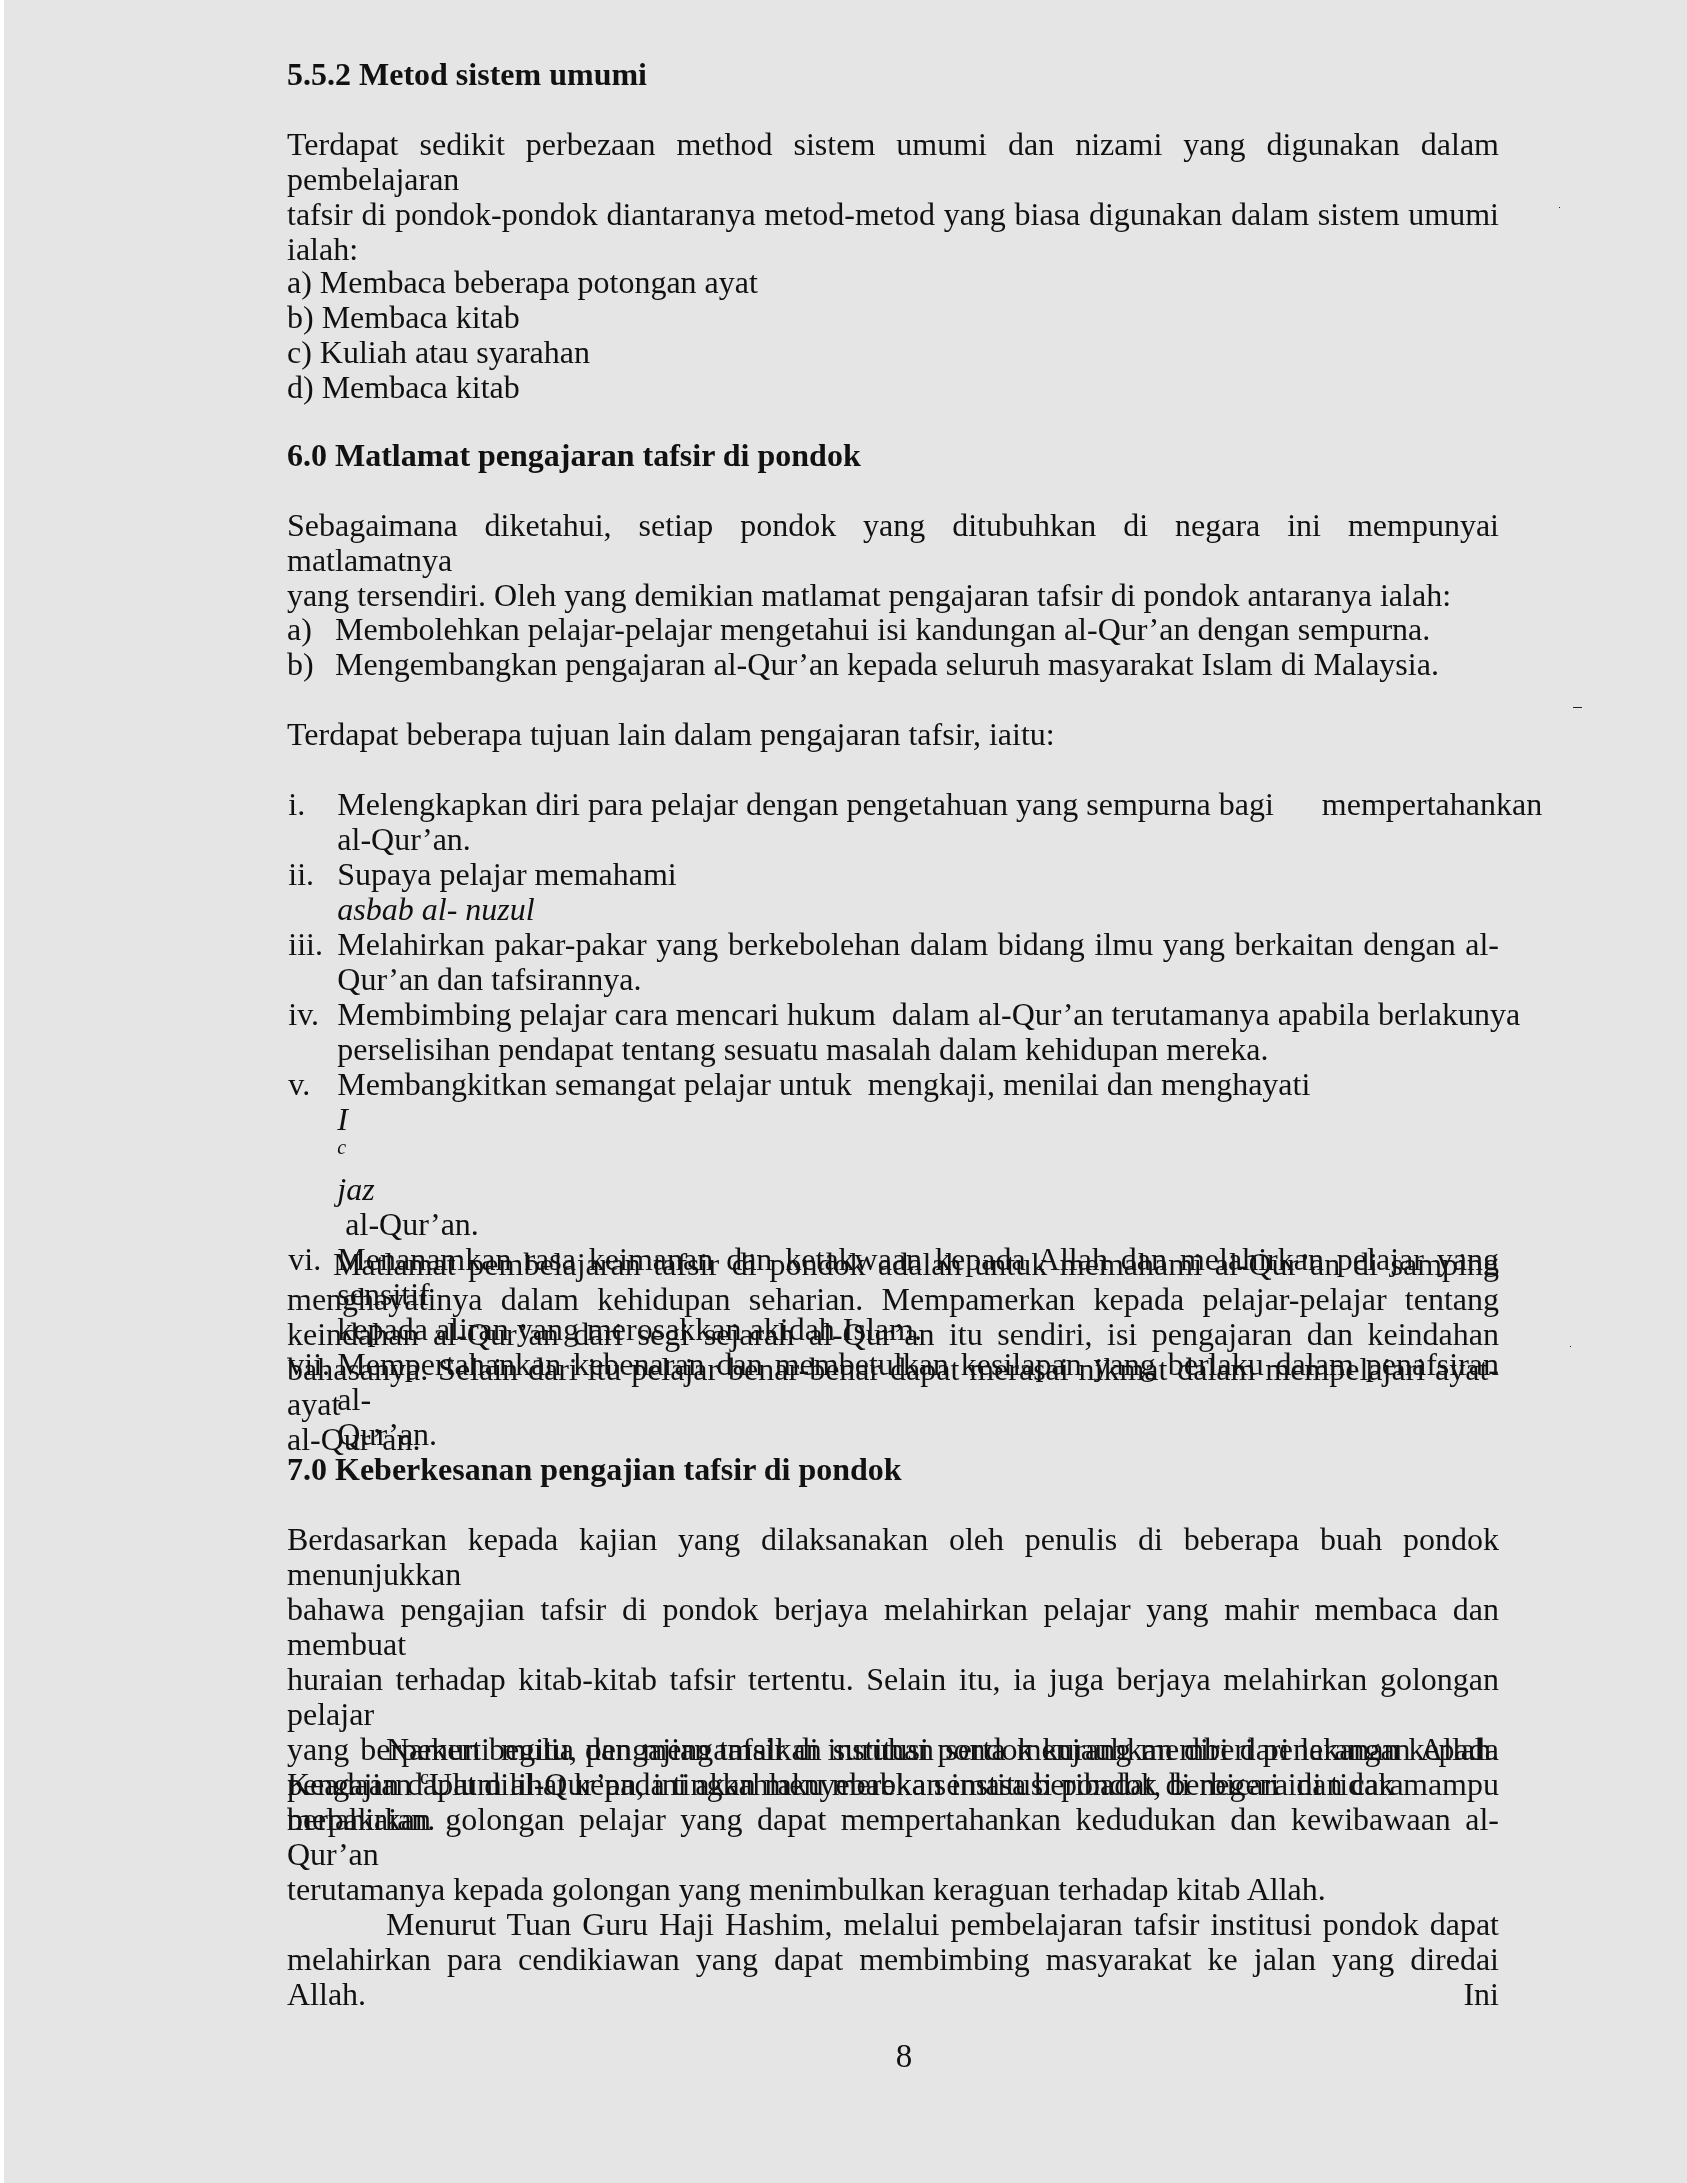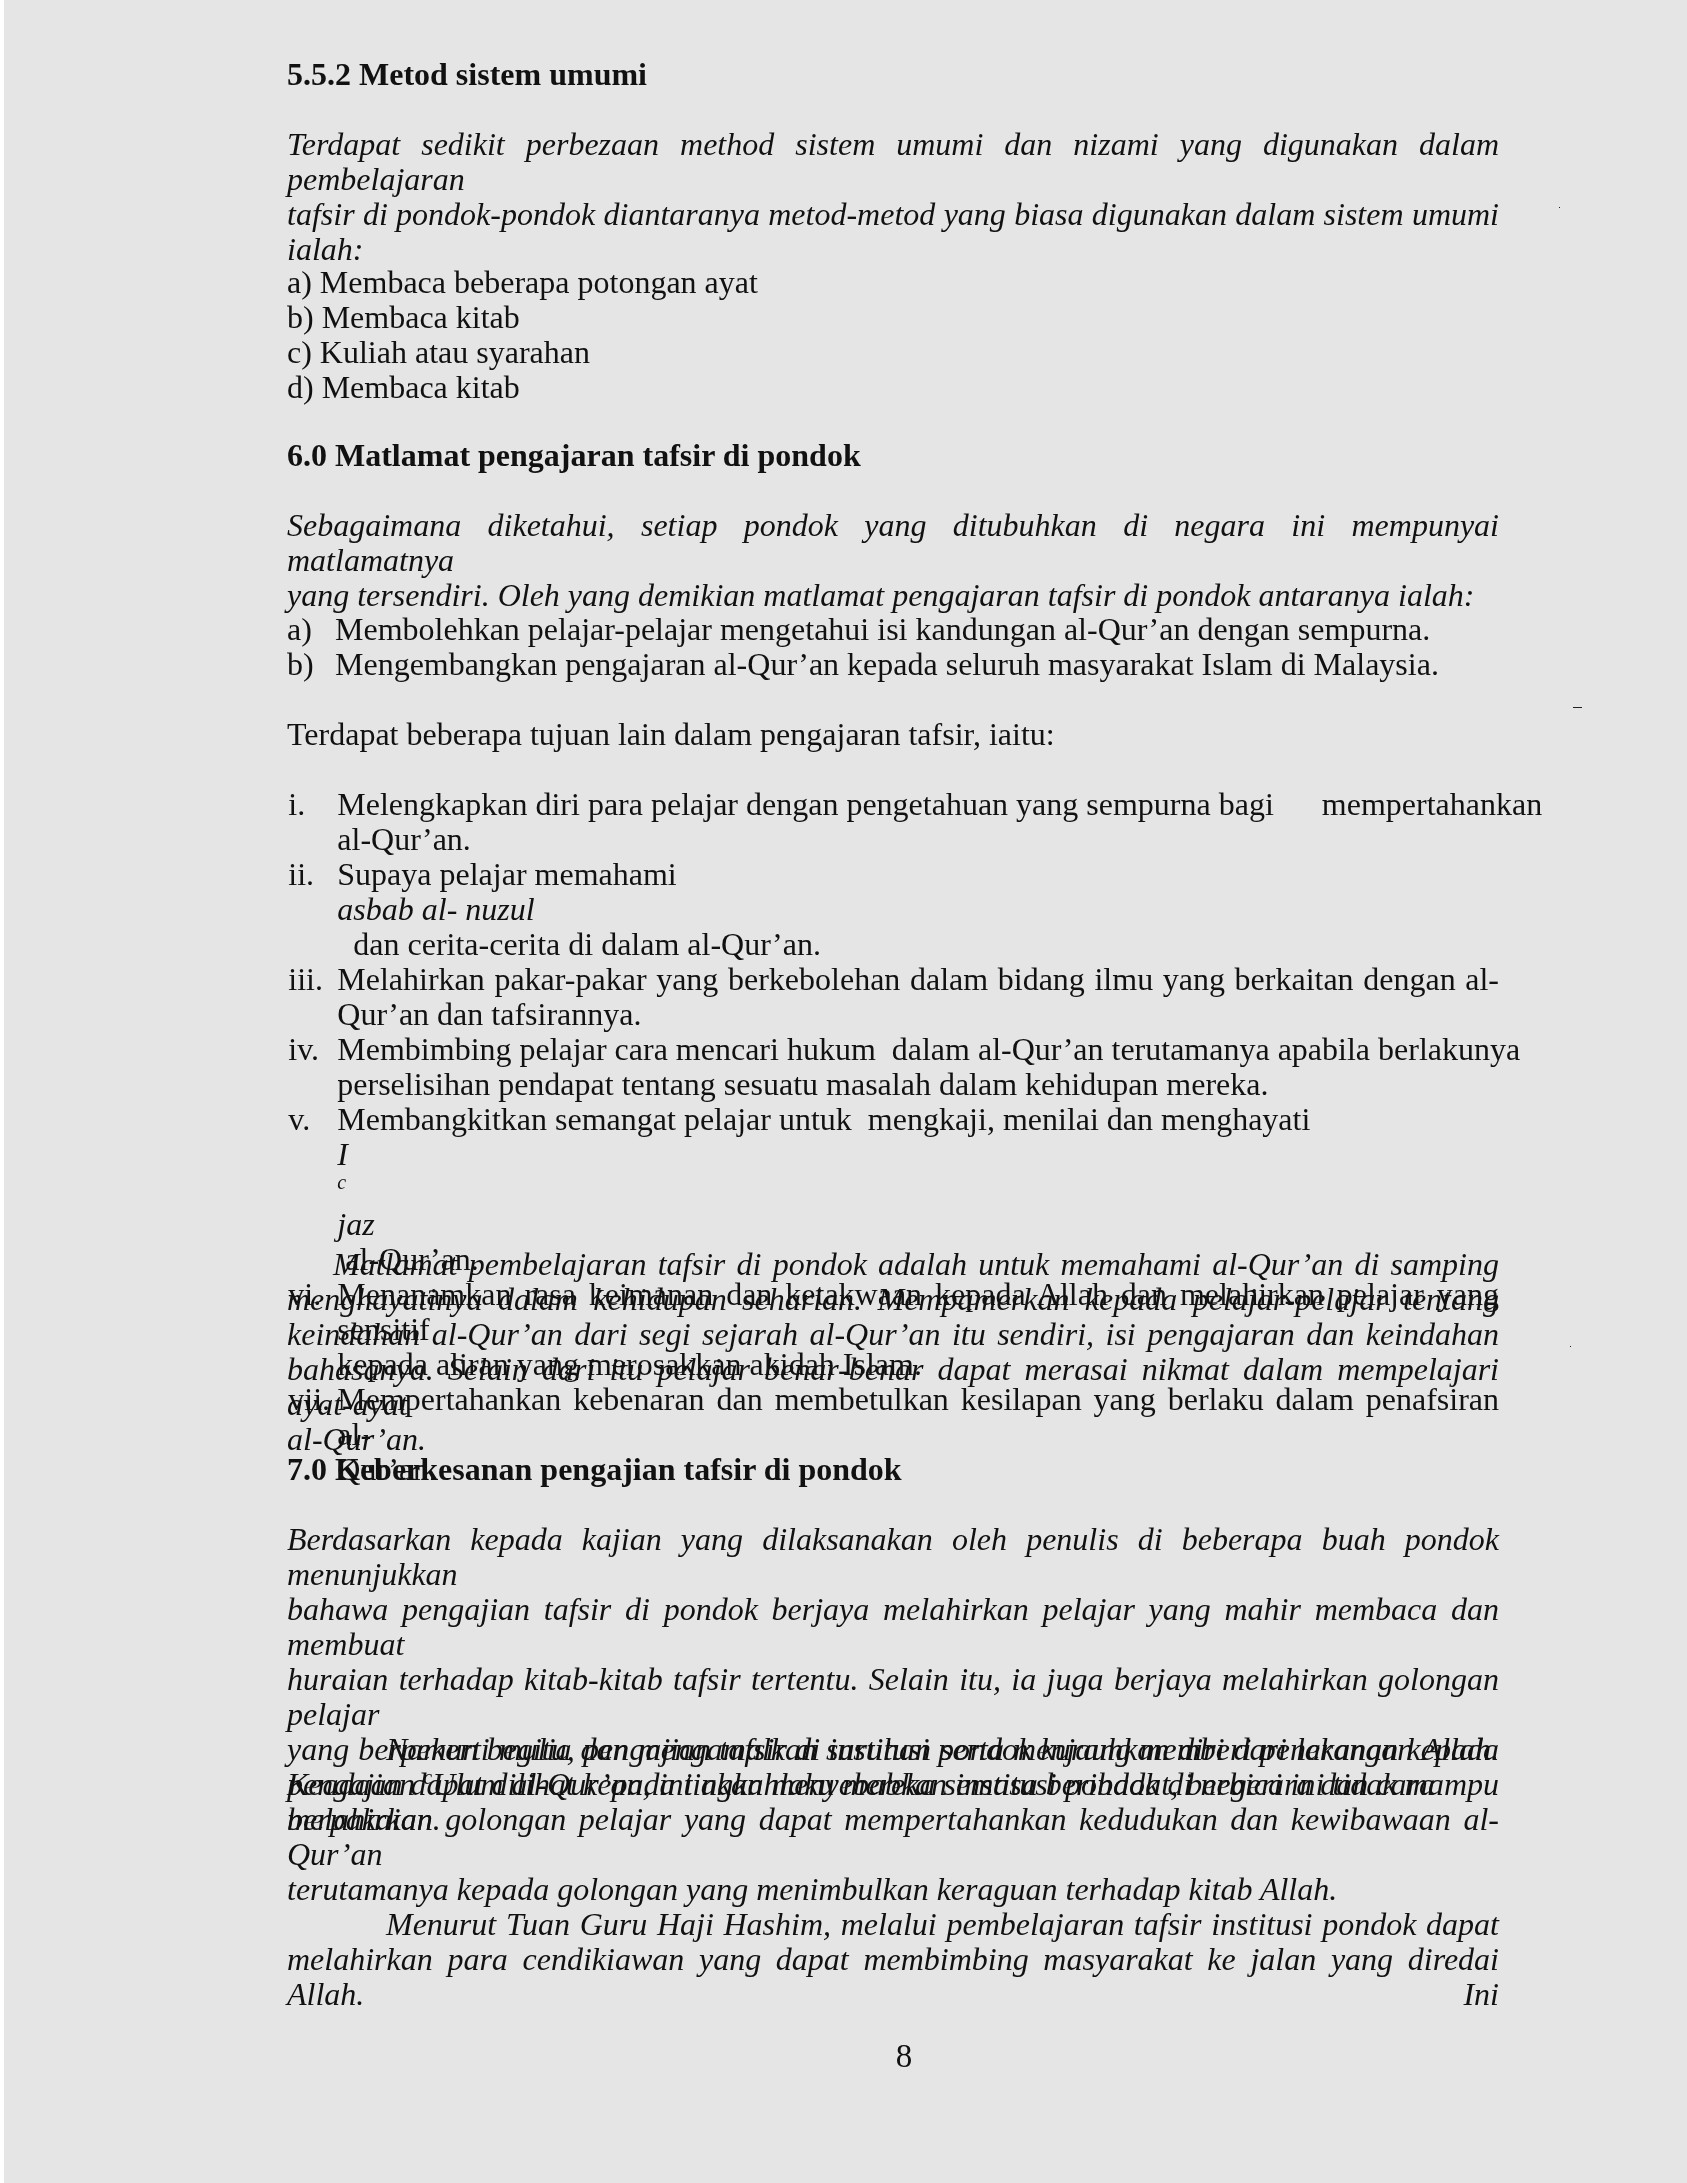--- a/index.html
+++ b/index.html
@@ -5,21 +5,21 @@
     html, body { margin: 0; padding: 0; background: #ffffff; }
     body { width: 1687px; height: 2183px; position: relative; overflow: hidden; }
     .page {
       position: absolute; left: 4px; top: 0; width: 1687px; height: 2183px;
       background: #e5e5e5; color: #111111;
       font-family: "Liberation Serif", "DejaVu Serif", serif;
       font-size: 32px; line-height: 35px;
     }
     .block { position: absolute; left: 283px; width: 1212px; }
     .heading { font-weight: bold; font-size: 32px; }
-    .para { text-align: justify; text-align-last: left; font-style: italic; }
+    .para { text-align: justify; text-align-last: left; }
     .justify-line { display: block; text-align: justify; text-align-last: justify; }
     .last-line { display: block; text-align: left; text-align-last: left; }
     .indent1 { text-indent: 46px; }
     .indent2 { text-indent: 99px; }
     .simple-list .li { display: block; white-space: nowrap; }
     .ab-list .li { display: flex; }
     .ab-list .mk { width: 48px; flex: 0 0 48px; }
     .ab-list .tx { flex: 1; }
     .roman-list .li { display: flex; }
     .roman-list .mk { width: 49px; flex: 0 0 49px; padding-left: 1.3px; }
@@ -74,21 +74,21 @@
     <div class="li">
       <span class="mk">i.</span>
       <span class="tx">
         <span class="justify-line" style="white-space:pre;">Melengkapkan diri para pelajar dengan pengetahuan yang sempurna bagi      mempertahankan</span>
         <span>al-Qur’an.</span>
       </span>
     </div>
     <div class="li">
       <span class="mk">ii.</span>
       <span class="tx">
-          <span style="white-space:pre;"><span>Supaya pelajar memahami </span><em>asbab al- nuzul</em><span>  dan cerita-cerita di dalam al-Qur’an.</span></span>
+          <span style="white-space:pre;"><span>Supaya pelajar memahami </span><em>asbab al- nuzul</em></span>
         </span>
     </div>
     <div class="li">
       <span class="mk">iii.</span>
       <span class="tx">
         <span class="justify-line">Melahirkan pakar-pakar yang berkebolehan dalam bidang ilmu yang berkaitan dengan al-</span>
         <span>Qur’an dan tafsirannya.</span>
       </span>
     </div>
     <div class="li">

